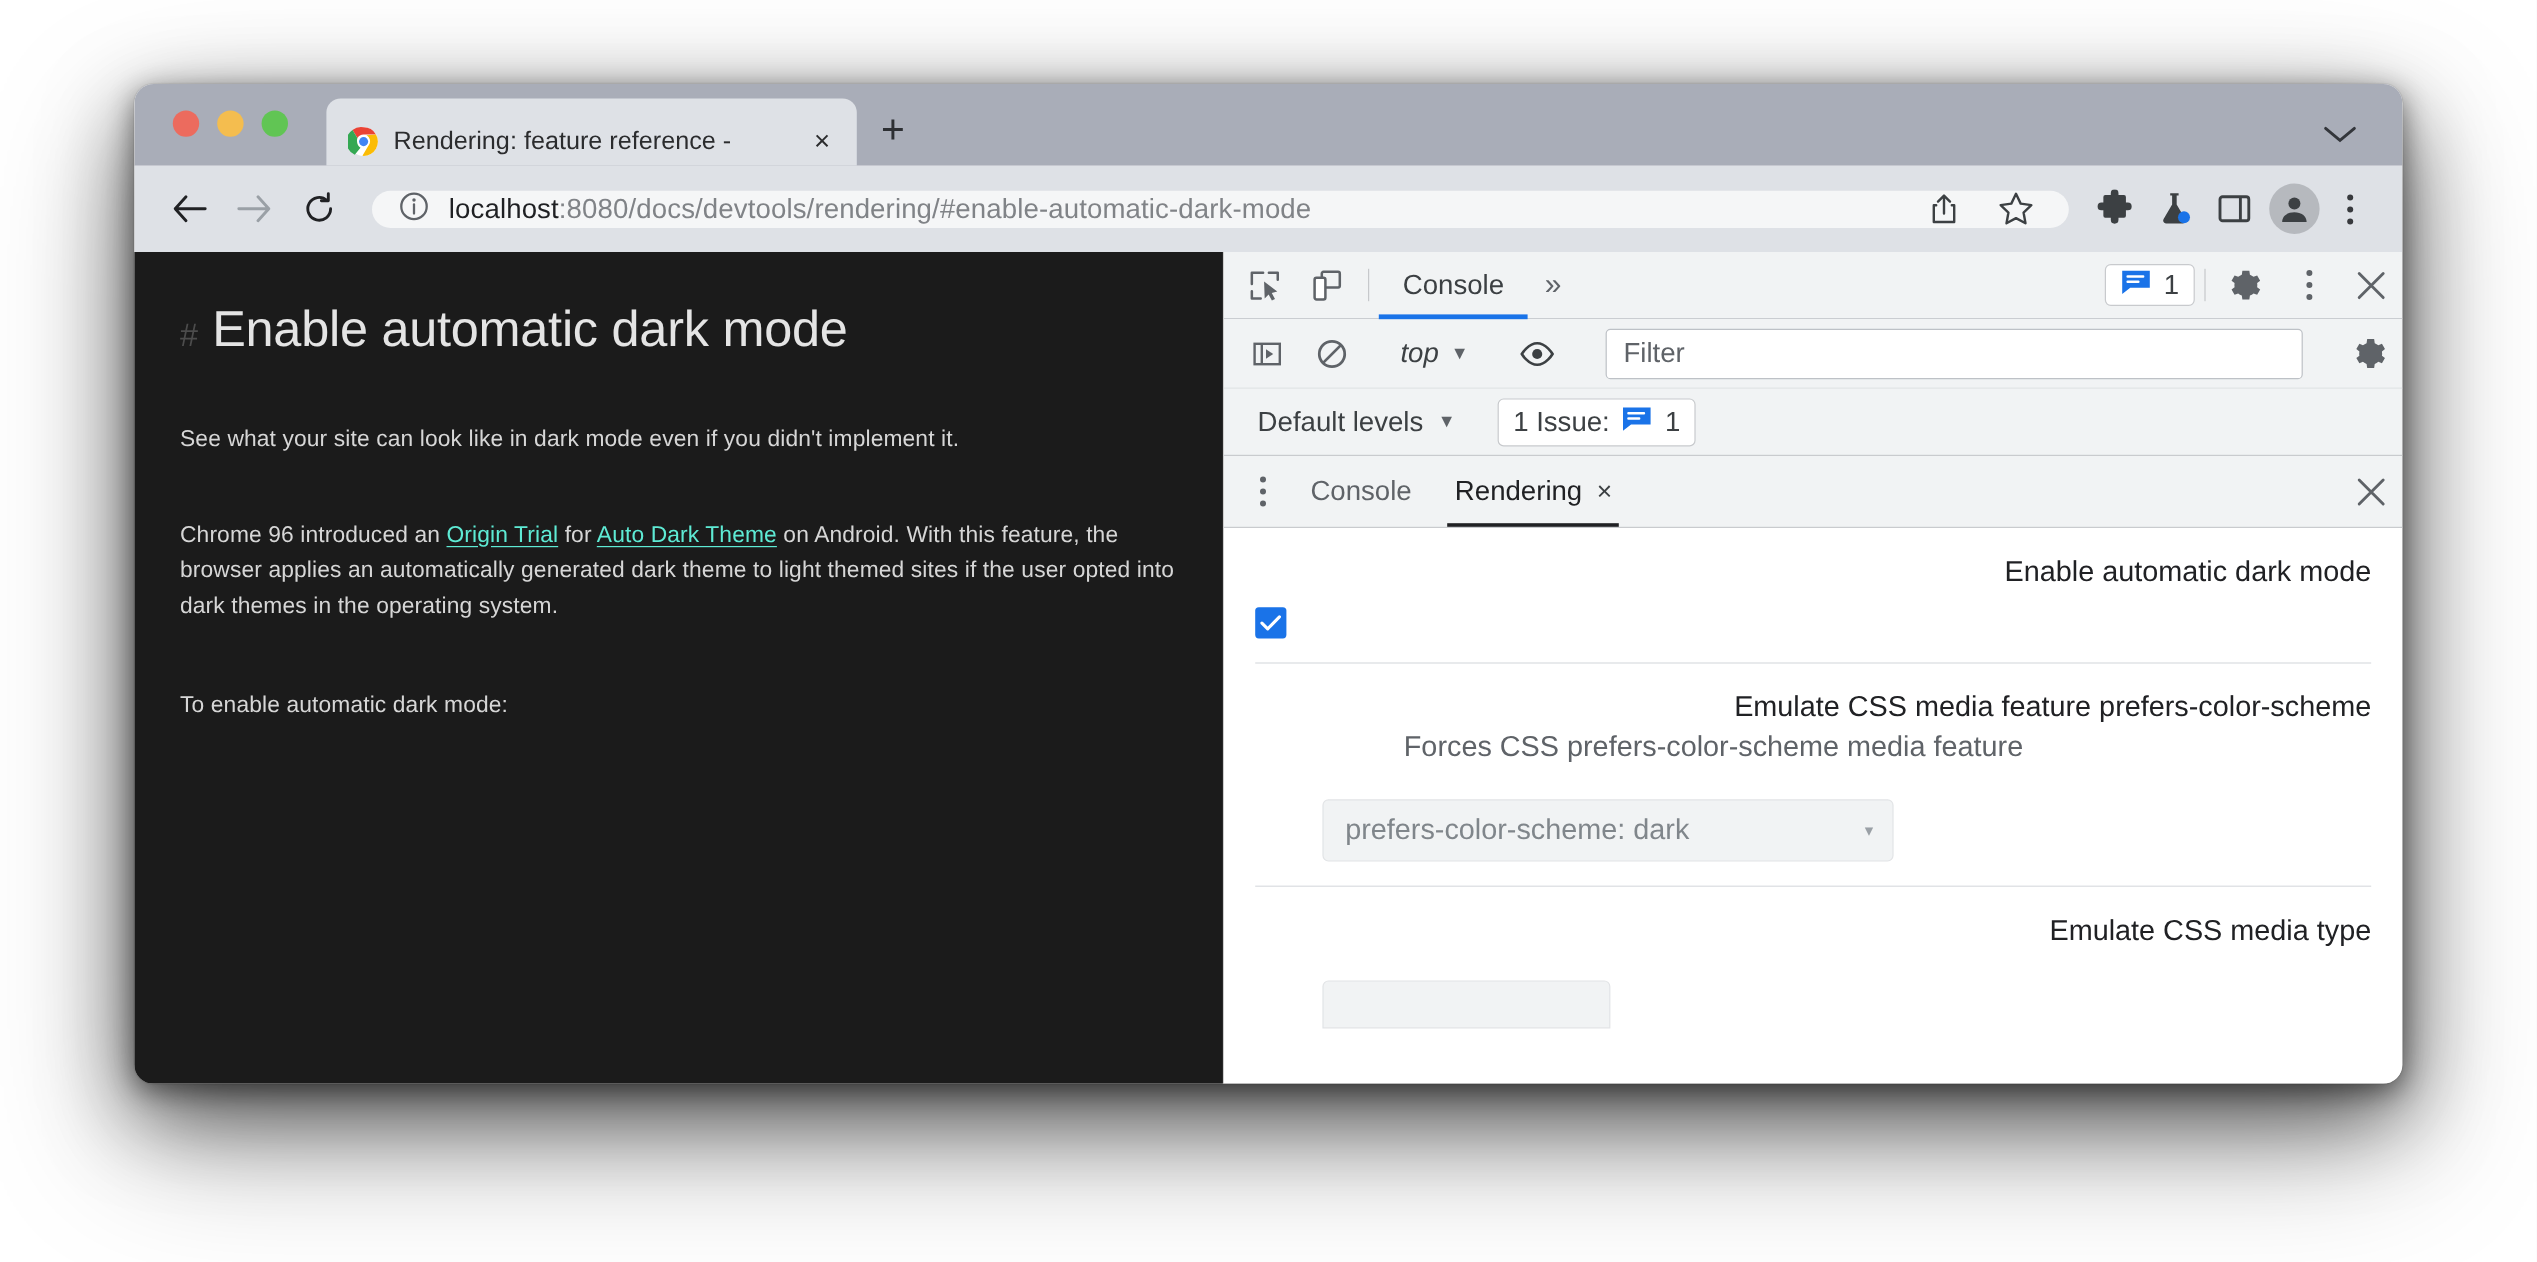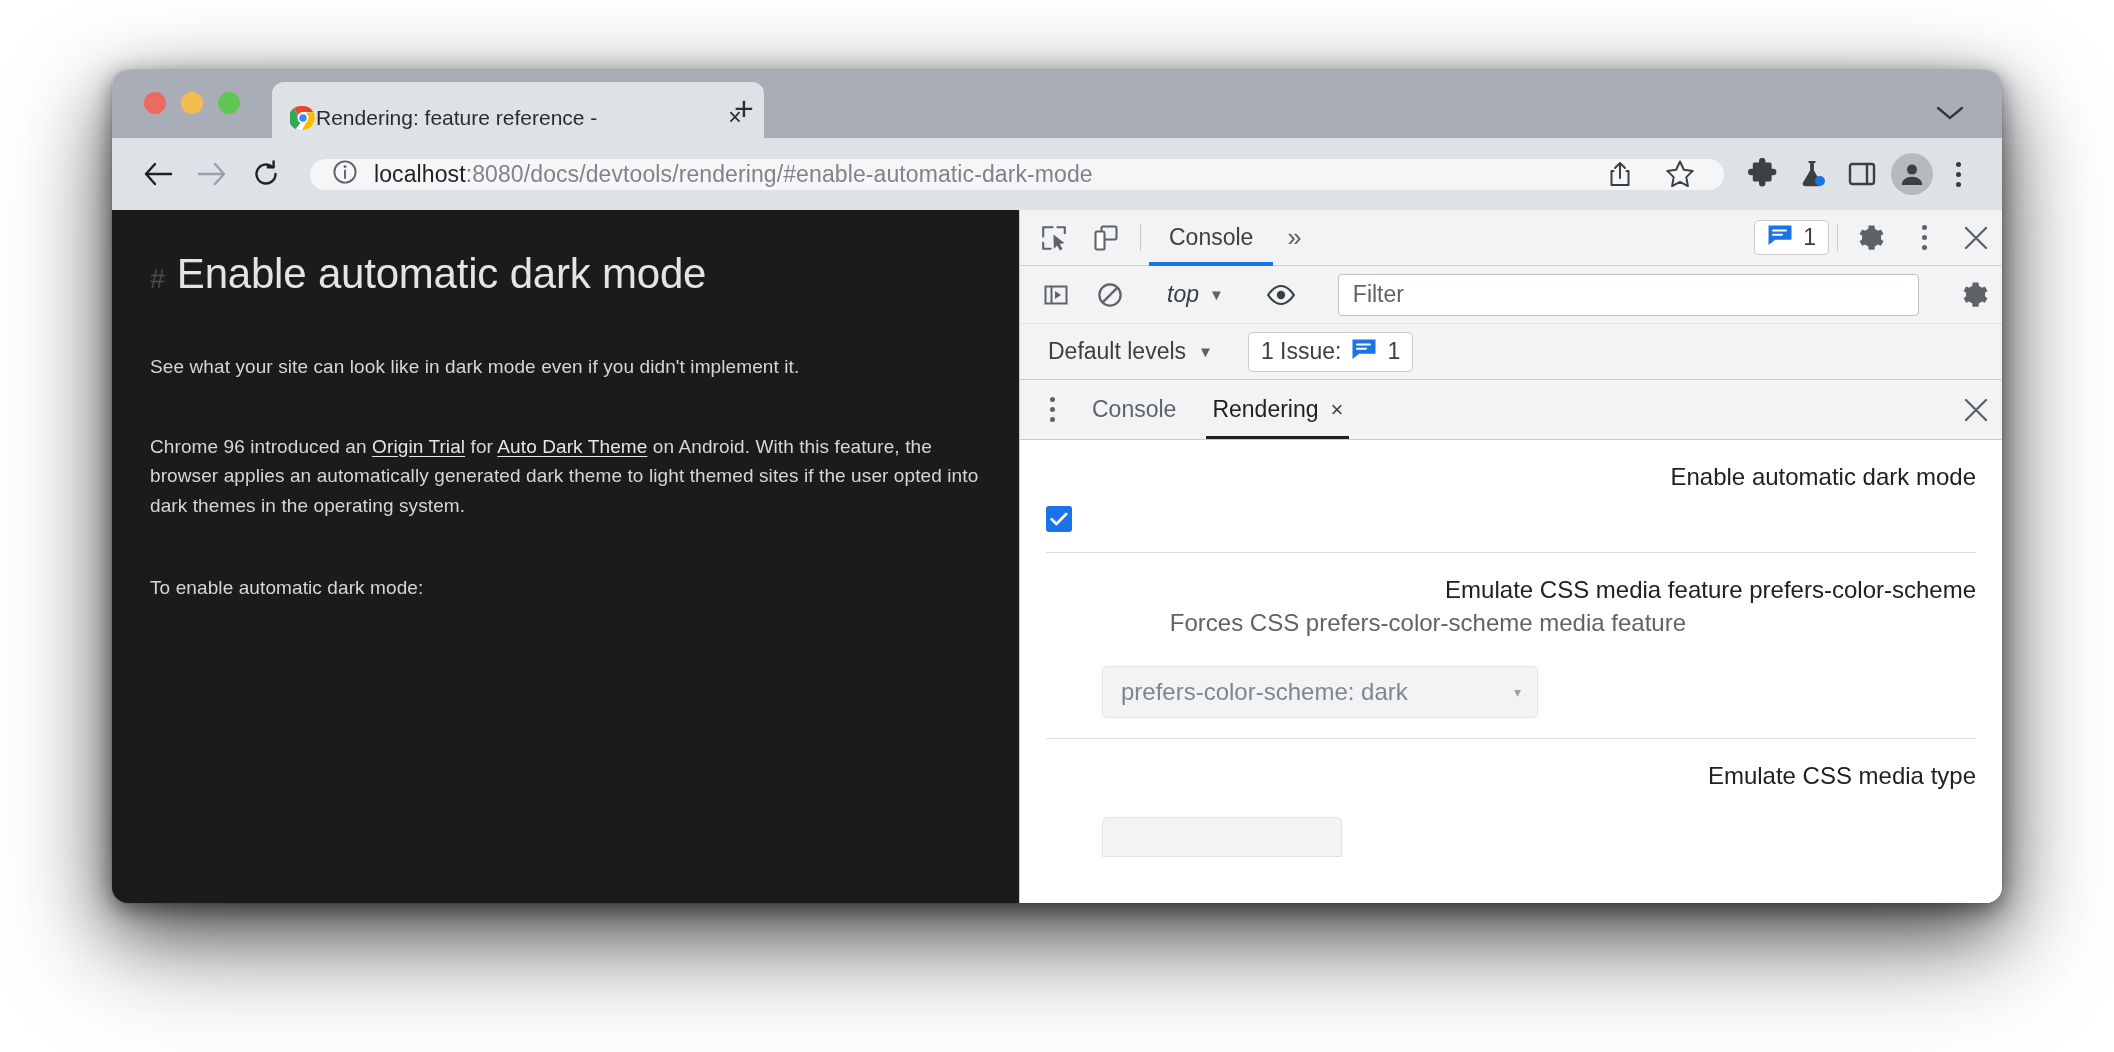--- a/index.html
+++ b/index.html
@@ -47,26 +47,27 @@
     align-items: center;
   }
   .dot { width: 22px; height: 22px; border-radius: 50%; }
   .dot.red    { background: #ec6b5e; }
   .dot.yellow { background: #f4bd4f; }
   .dot.green  { background: #61c554; }
 
   .tab {
     position: absolute;
     left: 160px; bottom: 0;
-    width: 492px; height: 56px;
+    width: 442px; height: 56px;
     background: #dee1e6;
     border-radius: 12px 12px 0 0;
     display: flex;
     align-items: center;
     padding: 15px 14px 0 18px;
+    gap: 12px;
   }
   .tab-favicon { width: 26px; height: 26px; flex: 0 0 26px; position: relative; }
   .tab-title {
     flex: 1 1 auto;
     font-size: 21px;
     color: #2b2c2e;
     white-space: nowrap;
     overflow: hidden;
     -webkit-mask-image: linear-gradient(to right, #000 86%, transparent 100%);
     mask-image: linear-gradient(to right, #000 86%, transparent 100%);
@@ -162,21 +163,21 @@
   .page p {
     margin: 0;
     font-size: 19px;
     line-height: 1.56;
     color: #d6d6d6;
     letter-spacing: 0.1px;
   }
   .p1 { margin-top: 54px !important; }
   .p2 { margin-top: 50px !important; }
   .p3 { margin-top: 52px !important; }
-  .page a { color: #e5e5e5; text-decoration: underline; text-underline-offset: 3px; }
+  .page a { color: #5eead4; text-decoration: underline; text-underline-offset: 3px; }
 
   
   .devtools {
     flex: 1 1 auto;
     background: #ffffff;
     display: flex;
     flex-direction: column;
     border-left: 1px solid #cdcdcd;
     min-width: 0;
     text-align: right;
@@ -305,21 +306,21 @@
     margin-top: 9px;
   }
   .cbox svg { display:block; }
   .r-desc {
     font-size: 24px; color: #5f6368; line-height: 1.34;
     max-width: 640px;
   }
   .r-desc.indent { padding-left: 56px; margin-top: 2px; }
   .r-select {
     margin-top: 26px; margin-left: 56px;
-    width: 436px; height: 52px;
+    width: 476px; height: 52px;
     background: #f1f3f4;
     border: 1px solid #e2e4e6;
     border-radius: 5px;
     display: flex; align-items: center; justify-content: space-between;
     padding: 0 16px 0 18px;
     font-size: 24px; color: #80868b;
   }
   .r-select .caret { font-size: 14px; color:#9aa0a6; }
   .r-select-stub {
     margin-top: 26px; margin-left: 56px;

